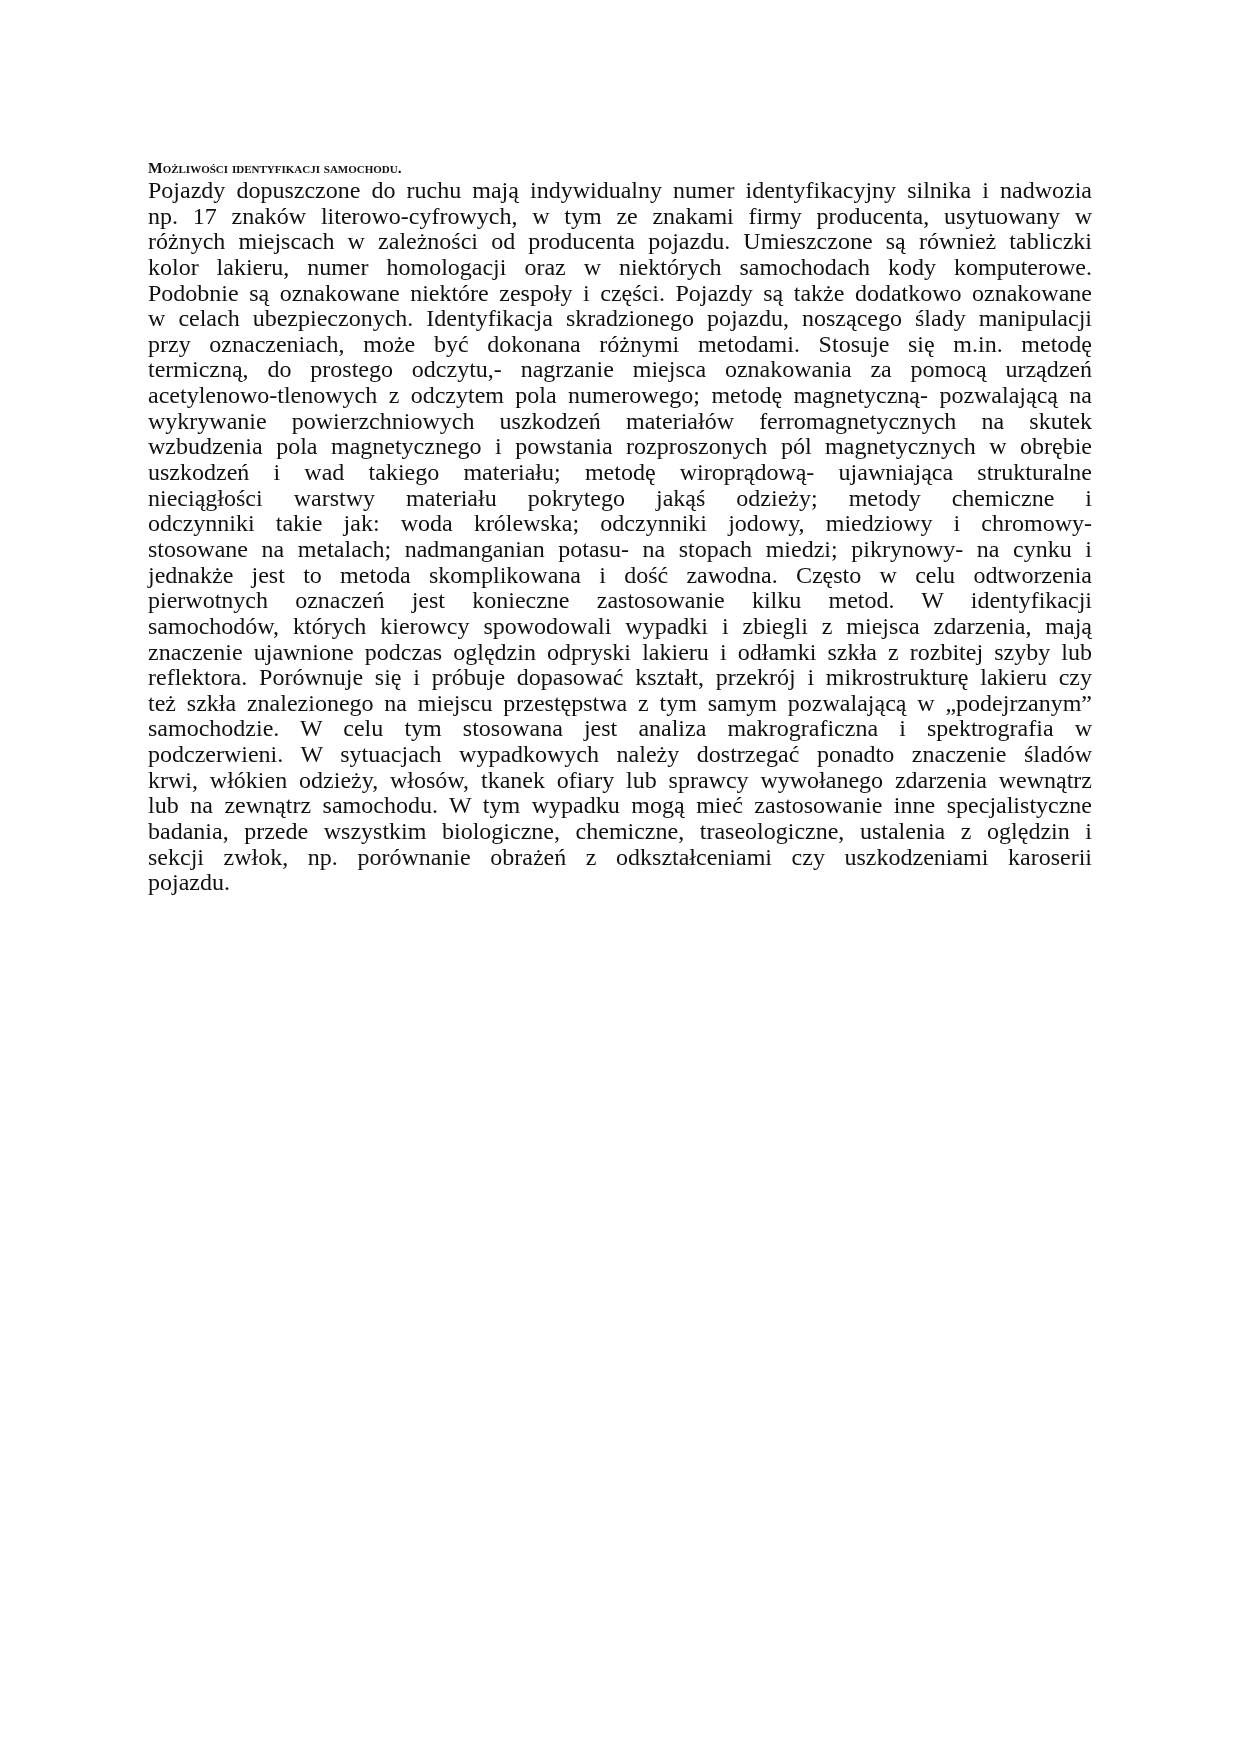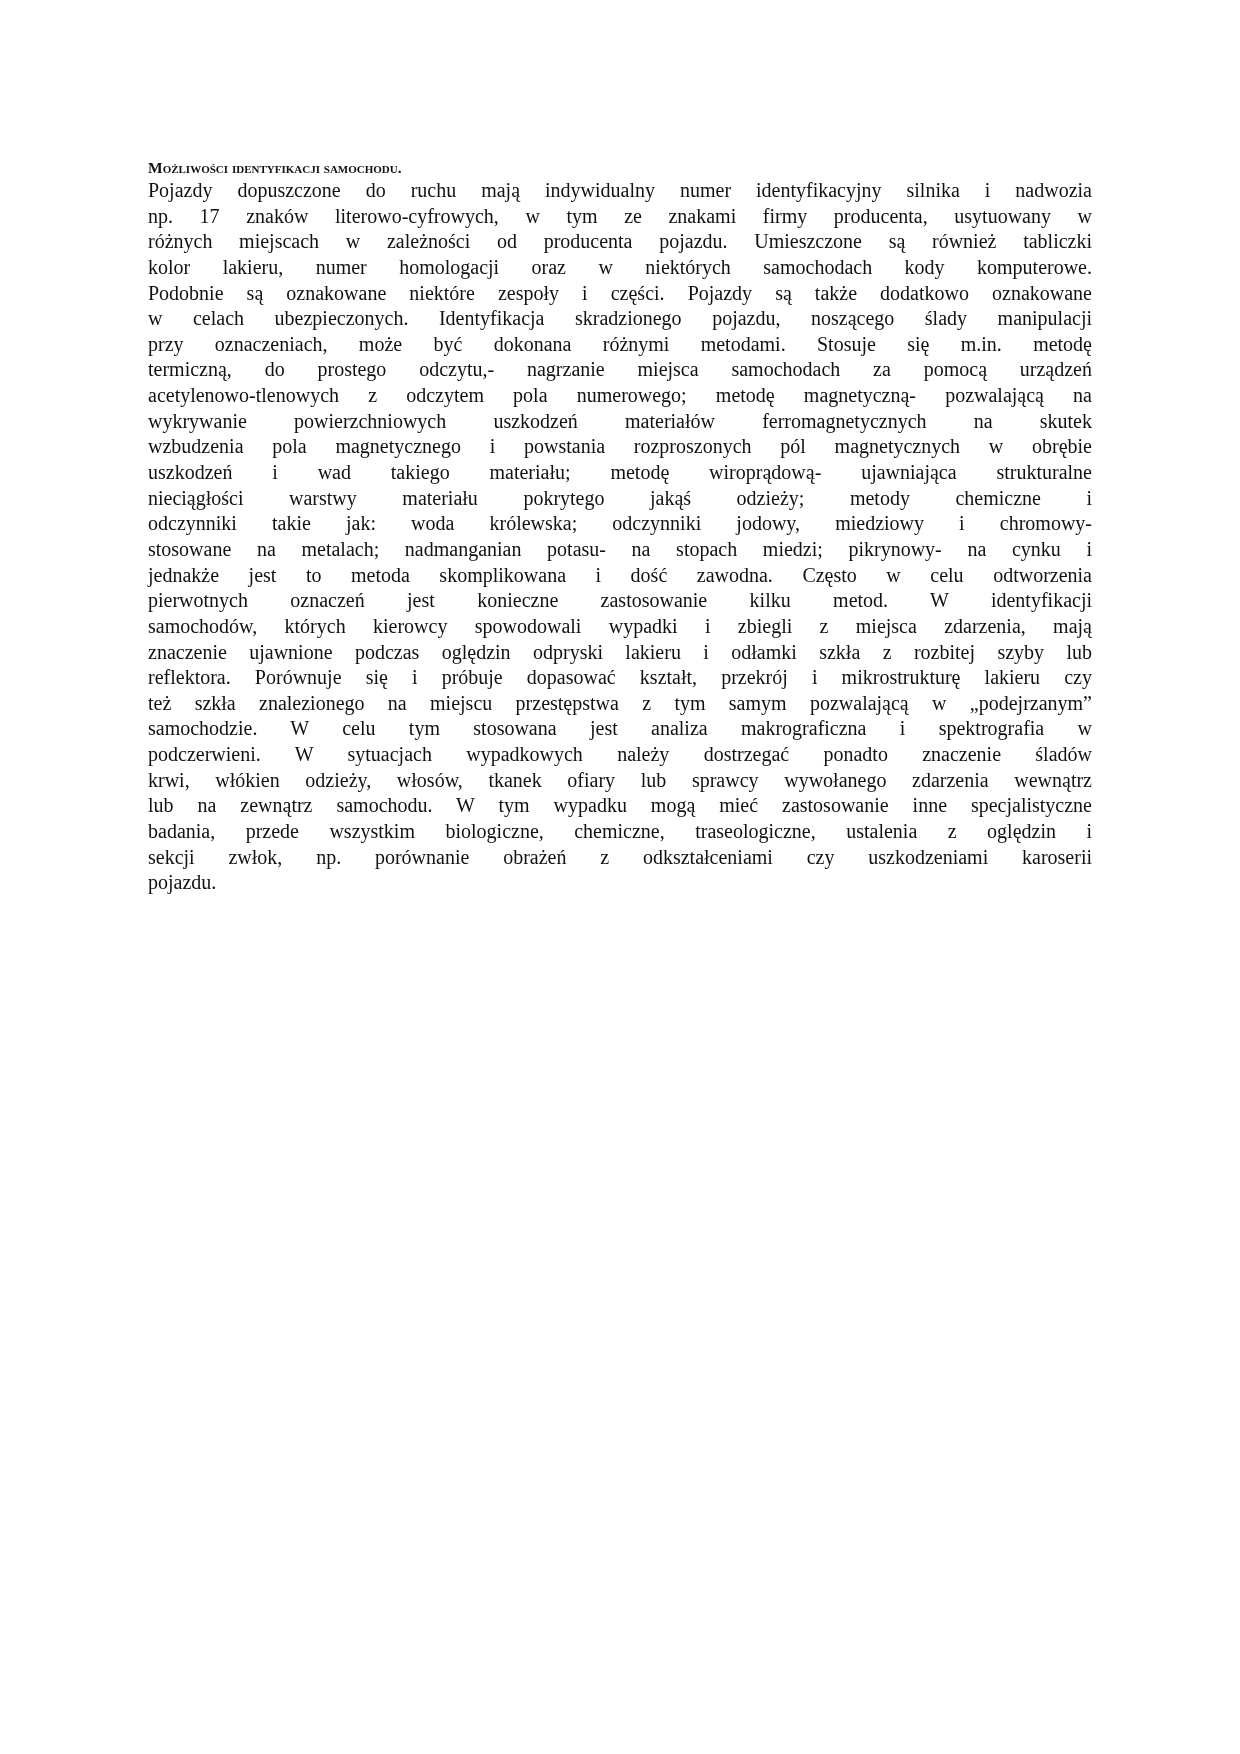--- a/index.html
+++ b/index.html
@@ -1,38 +1,38 @@
 <!DOCTYPE html>
 <html><head>
 <meta charset="utf-8">
 <style>
   html, body { margin:0; padding:0; background:#ffffff; }
   body { width:1240px; height:1754px; position:relative; overflow:hidden; }
   .page { position:absolute; left:148px; top:146px; width:944px;
     font-family:"Liberation Serif", "DejaVu Serif", serif; color:#111;margin-top:12px; }
   .title { font-weight:bold; font-size:15.5px; line-height:20px; font-variant:small-caps;
     letter-spacing:0; height:20px; }
-  .line { font-size:20px; line-height:25.65px; height:25.65px; white-space:nowrap;
+  .line { font-size:24px; line-height:25.65px; height:25.65px; white-space:nowrap;
     text-align:justify; text-align-last:justify; overflow:visible; }
   .line.last { text-align-last:left; }
 </style>
 </head>
 <body>
 
 <div class="page">
   <div class="title">Możliwości identyfikacji samochodu.</div>
   <div id="body">
       <div class="line">Pojazdy dopuszczone do ruchu  mają indywidualny numer identyfikacyjny silnika i nadwozia</div>
       <div class="line">np. 17 znaków literowo-cyfrowych, w tym ze znakami firmy producenta, usytuowany w</div>
       <div class="line">różnych miejscach w zależności od producenta pojazdu. Umieszczone są również tabliczki</div>
       <div class="line">kolor lakieru, numer homologacji oraz w niektórych samochodach kody komputerowe.</div>
       <div class="line">Podobnie są oznakowane niektóre zespoły i części. Pojazdy są także dodatkowo oznakowane</div>
       <div class="line">w celach ubezpieczonych. Identyfikacja skradzionego pojazdu, noszącego ślady manipulacji</div>
       <div class="line">przy oznaczeniach, może być dokonana różnymi metodami. Stosuje się m.in. metodę</div>
-      <div class="line">termiczną, do prostego odczytu,- nagrzanie miejsca samochodach za pomocą urządzeń</div>
+      <div class="line">termiczną, do prostego odczytu,- nagrzanie miejsca oznakowania za pomocą urządzeń</div>
       <div class="line">acetylenowo-tlenowych z odczytem pola numerowego; metodę magnetyczną- pozwalającą na</div>
       <div class="line">wykrywanie powierzchniowych uszkodzeń  materiałów ferromagnetycznych na skutek</div>
       <div class="line">wzbudzenia pola magnetycznego i powstania rozproszonych pól magnetycznych w obrębie</div>
       <div class="line">uszkodzeń i wad takiego materiału; metodę wiroprądową- ujawniająca strukturalne</div>
       <div class="line">nieciągłości warstwy materiału pokrytego jakąś odzieży; metody chemiczne i</div>
       <div class="line">odczynniki takie jak: woda królewska; odczynniki jodowy, miedziowy i chromowy-</div>
       <div class="line">stosowane na metalach; nadmanganian potasu- na stopach miedzi; pikrynowy- na cynku i</div>
       <div class="line">jednakże jest to metoda skomplikowana i dość zawodna.  Często w celu odtworzenia</div>
       <div class="line">pierwotnych oznaczeń jest konieczne zastosowanie kilku metod. W identyfikacji</div>
       <div class="line">samochodów, których kierowcy spowodowali wypadki i zbiegli z miejsca zdarzenia, mają</div>

